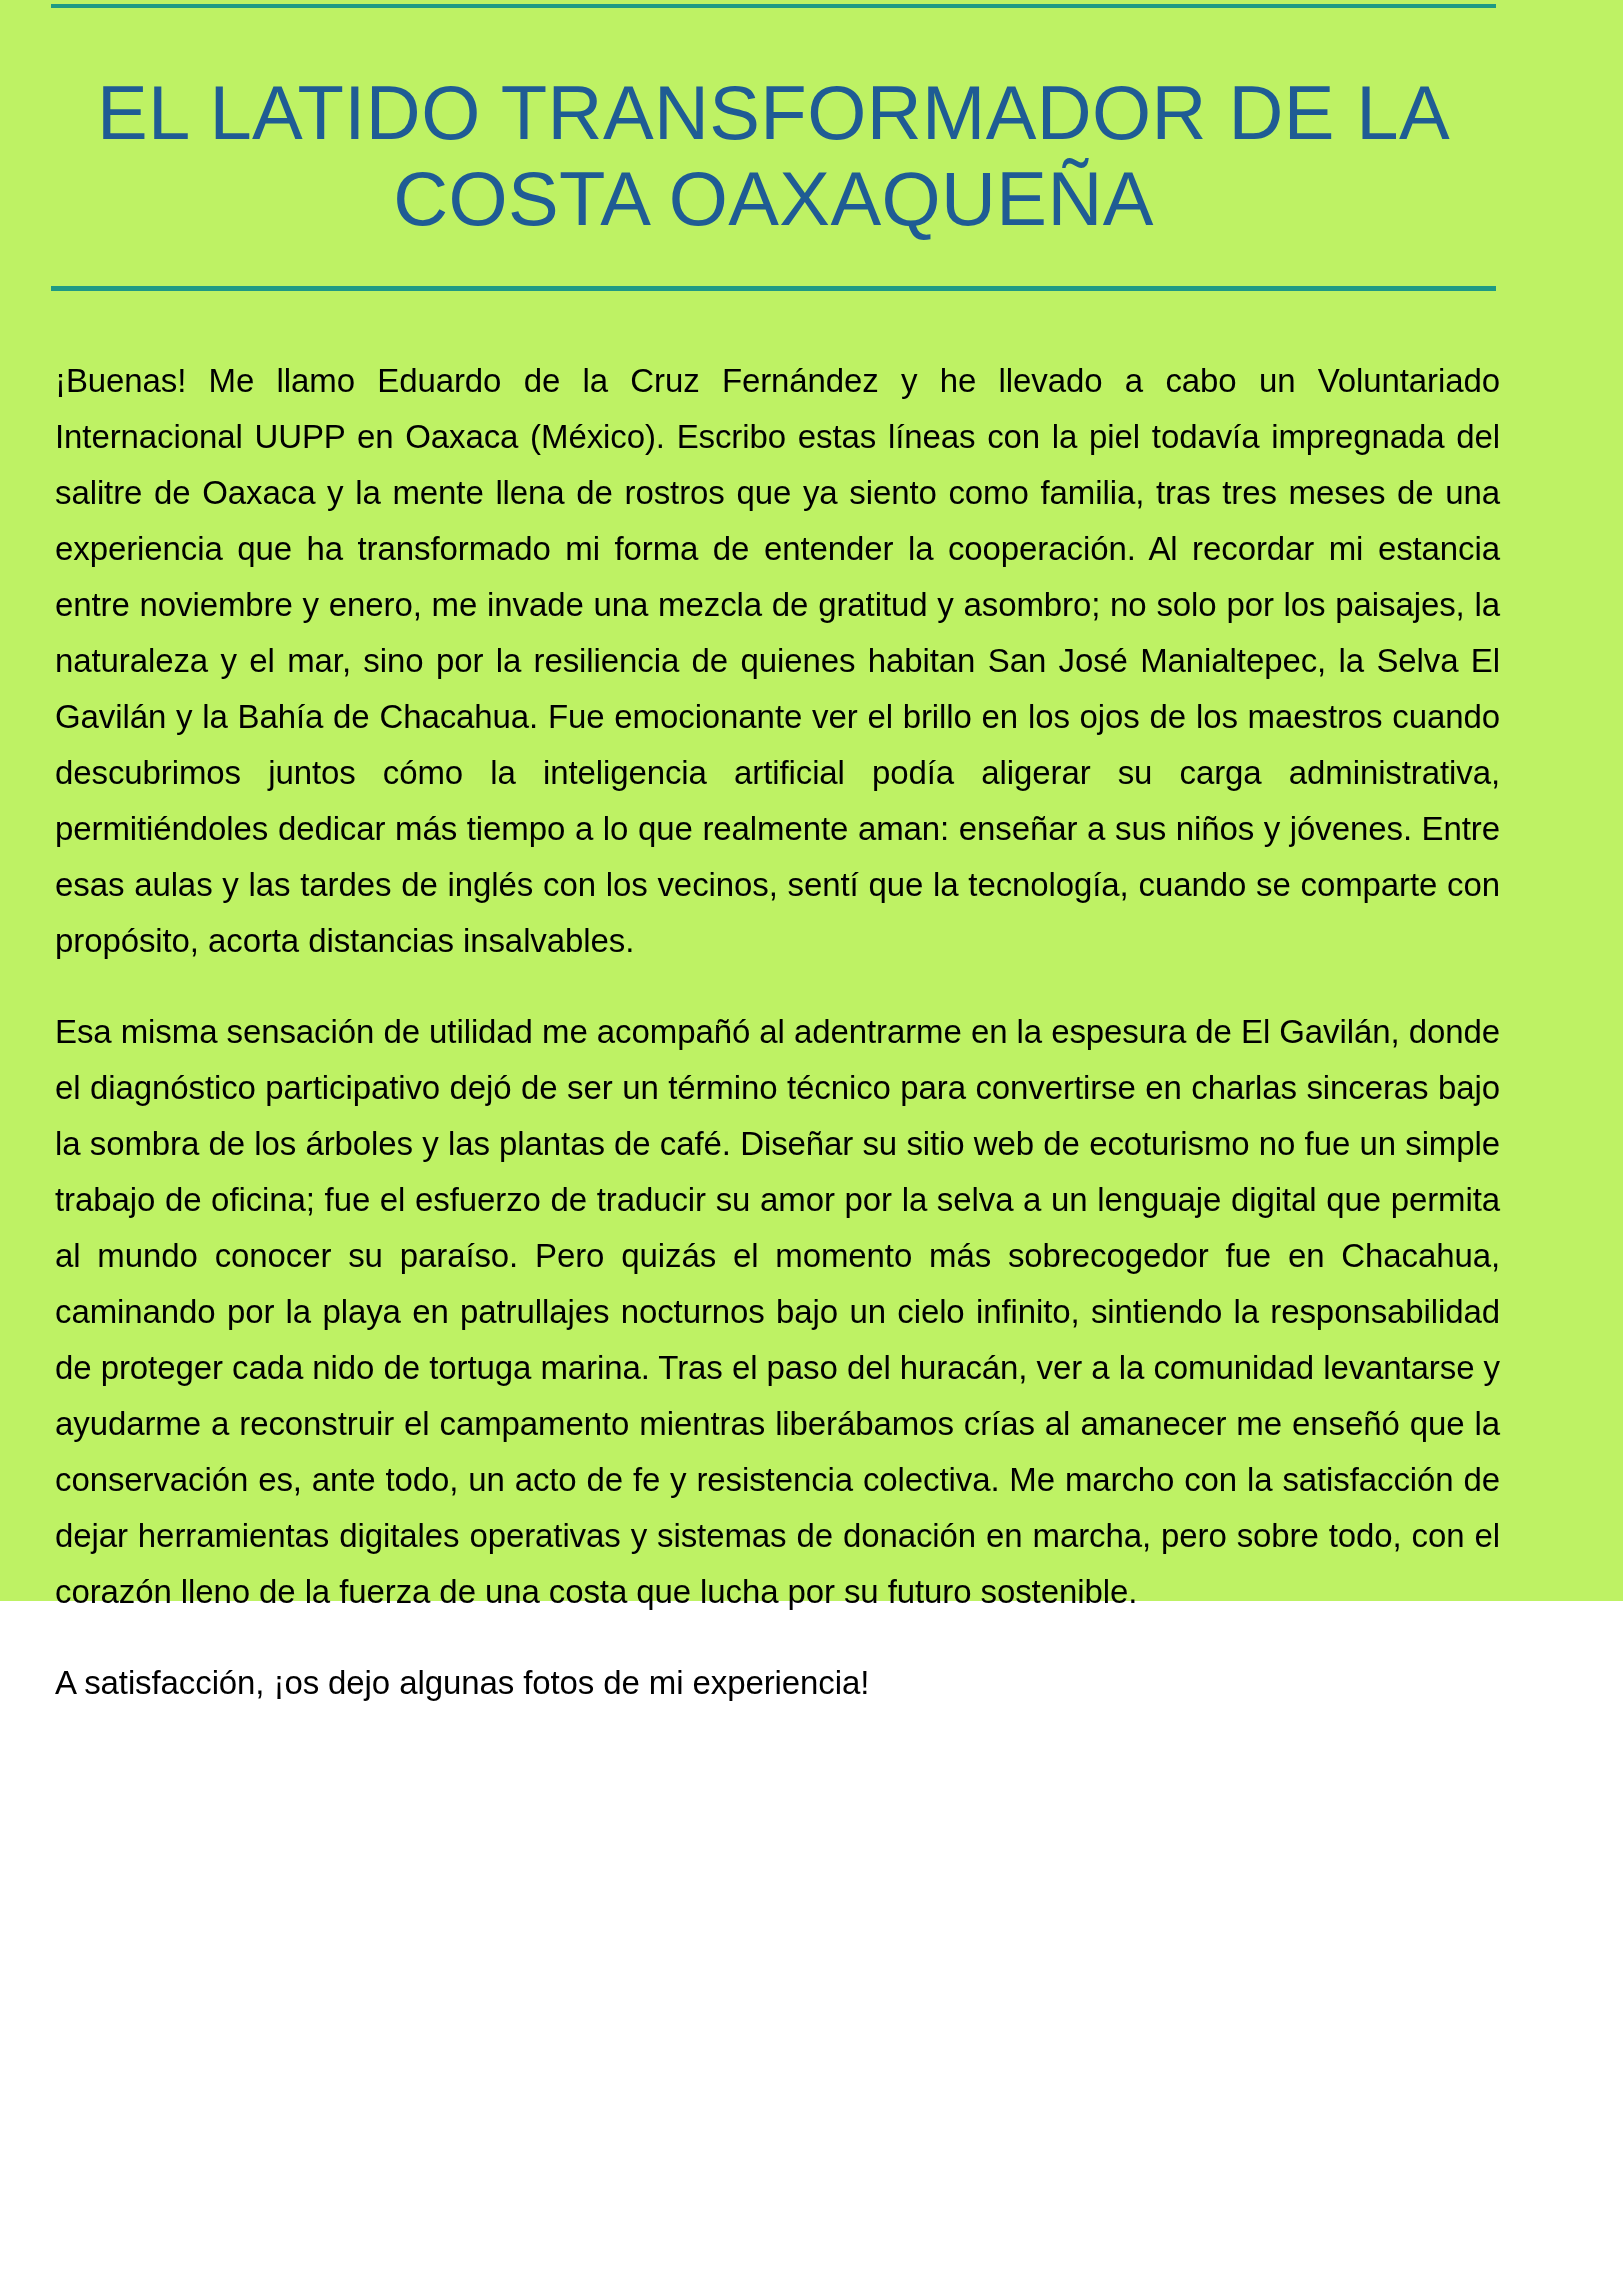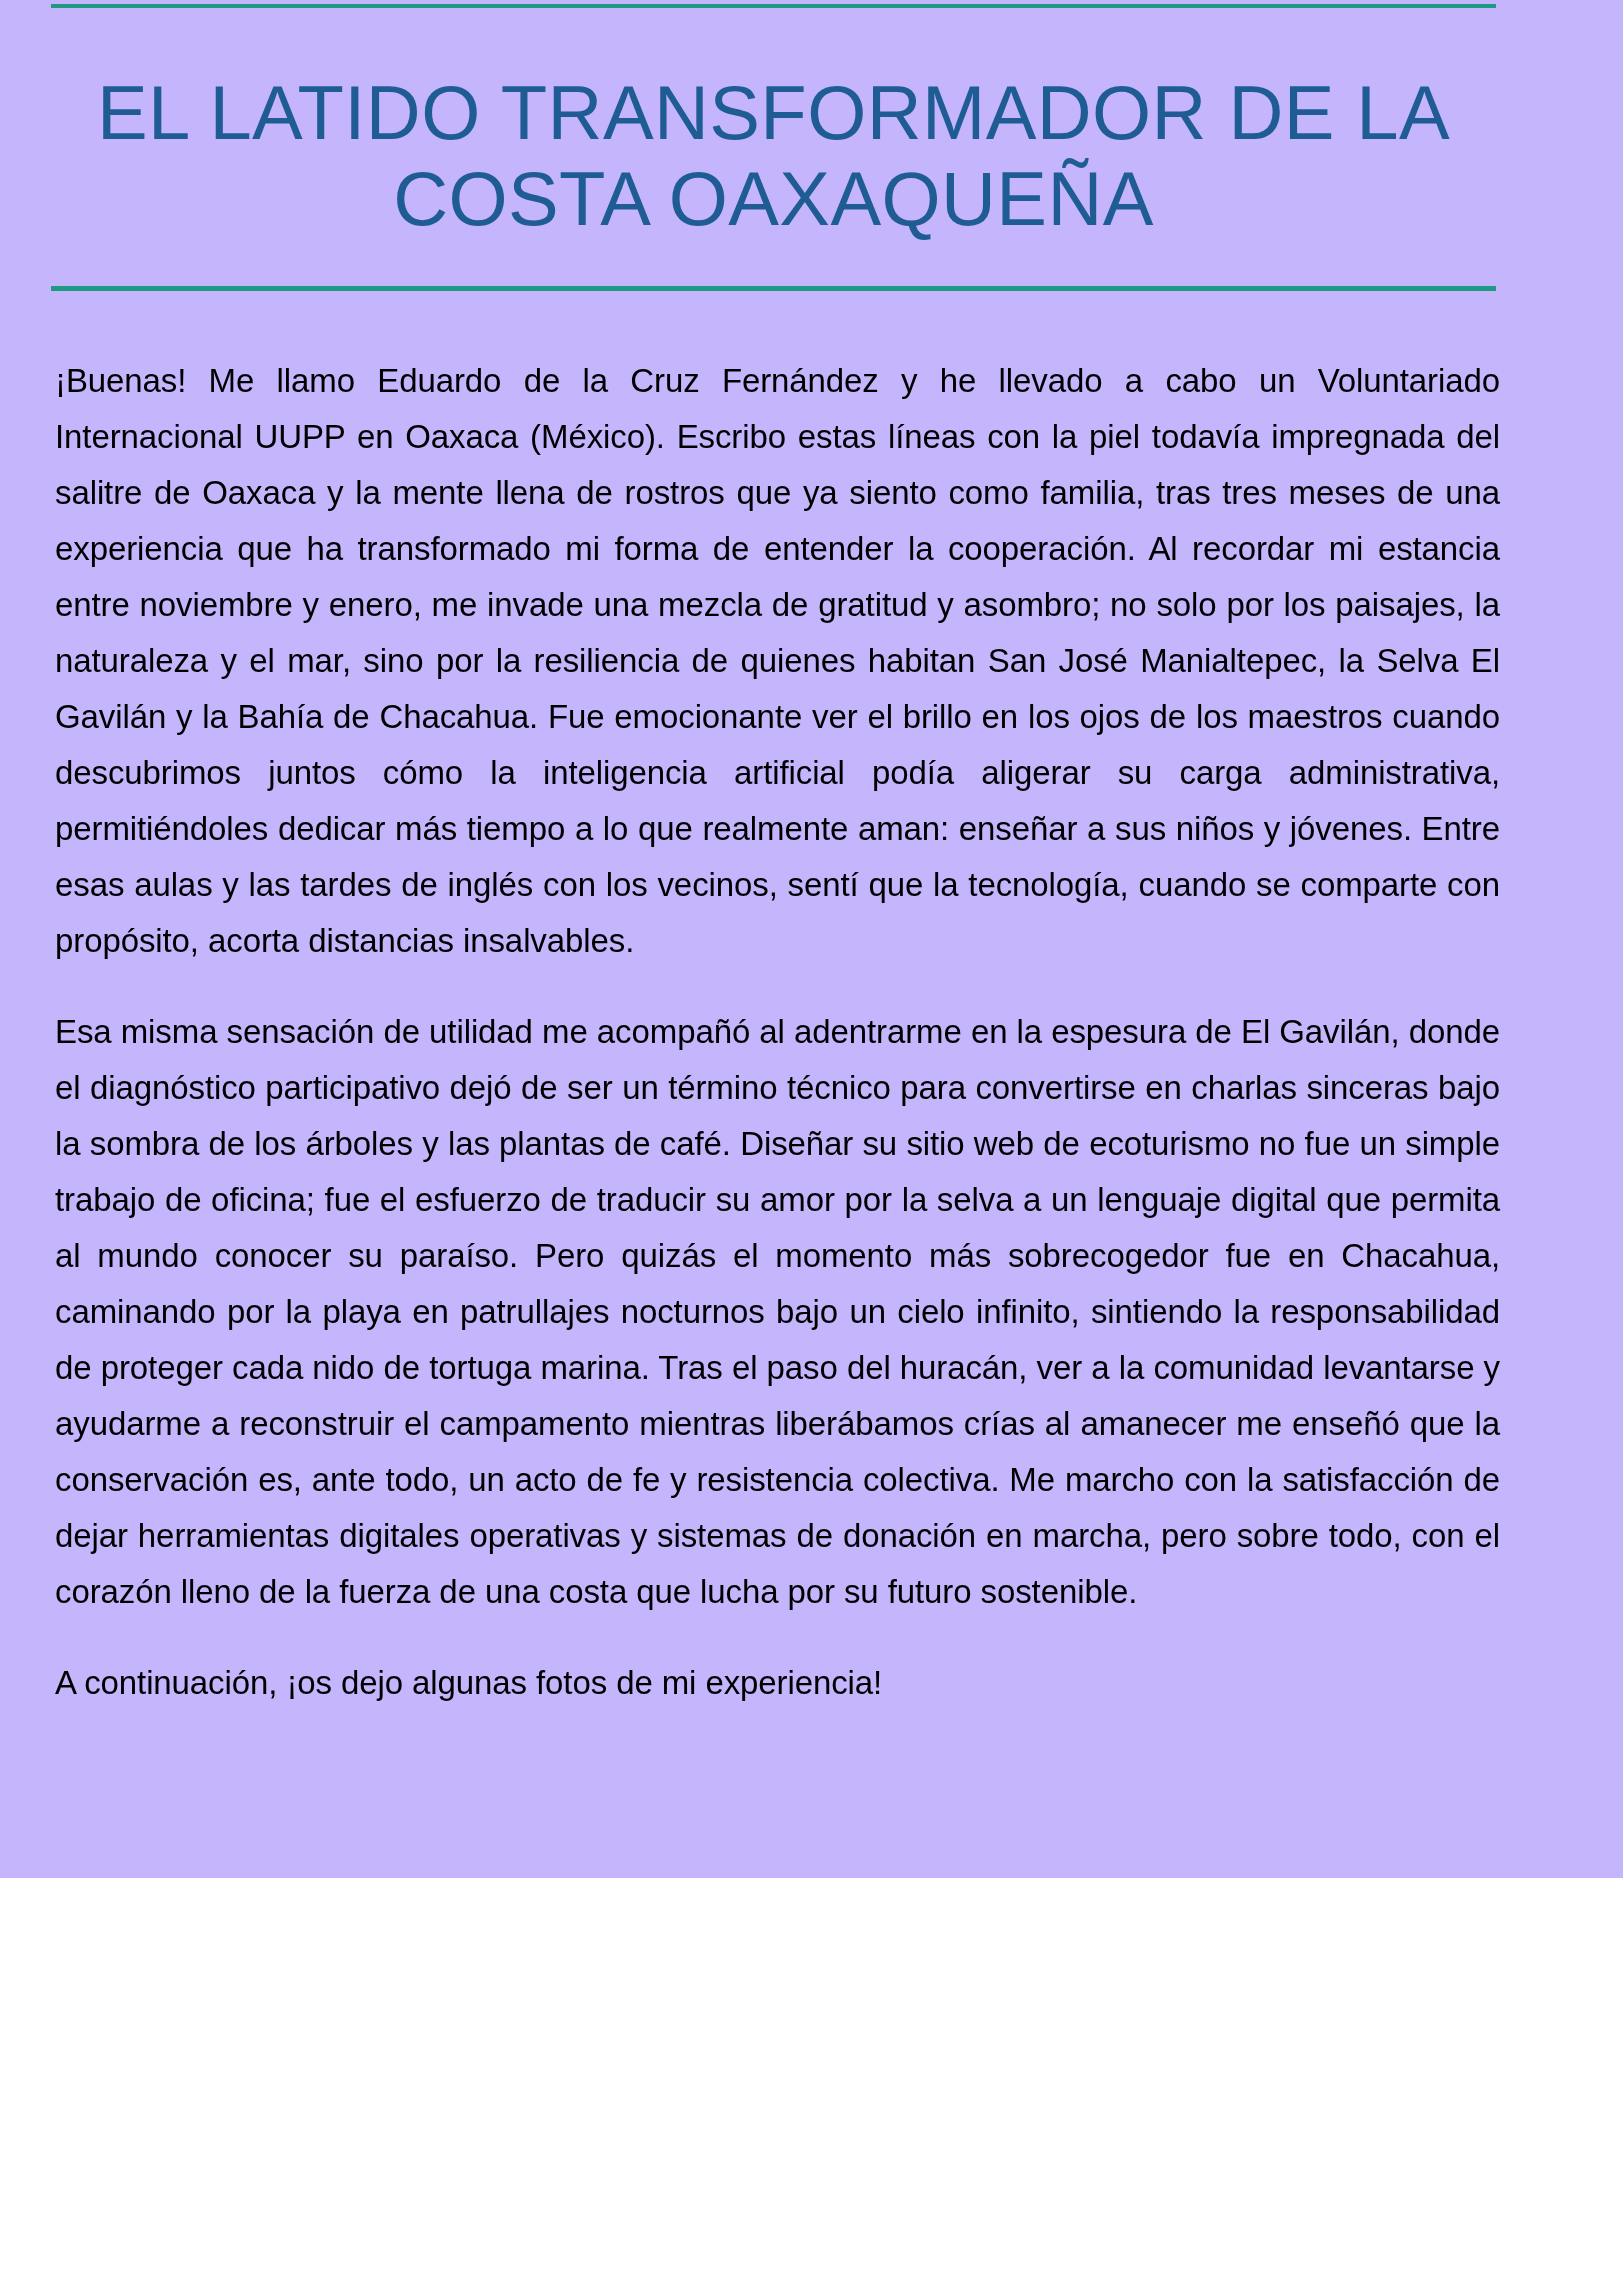--- a/index.html
+++ b/index.html
@@ -11,22 +11,22 @@
     width: 1623px;
     height: 2270px;
     font-family: "Liberation Sans", "DejaVu Sans", sans-serif;
     color: #000000;
     overflow: hidden;
   }
 
   .page {
     position: relative;
     width: 1623px;
-    height: 1878px;
-    background: #c4b5fd;
+    height: 1601px;
+    background: #bef264;
     box-sizing: border-box;
   }
 
   
   .rule {
     position: absolute;
     left: 51px;
     width: 1445px;
     height: 4.4px;
     background: #1E9A84;
@@ -90,18 +90,18 @@
   <h1 class="doc-title">EL LATIDO TRANSFORMADOR DE LA COSTA OAXAQUEÑA</h1>
 
   <div class="rule under-title"></div>
 
   <div class="body-wrap">
 
     <p class="para">¡Buenas! Me llamo Eduardo de la Cruz Fernández y he llevado a cabo un Voluntariado Internacional UUPP en Oaxaca (México). Escribo estas líneas con la piel todavía impregnada del salitre de Oaxaca y la mente llena de rostros que ya siento como familia, tras tres meses de una experiencia que ha transformado mi forma de entender la cooperación. Al recordar mi estancia entre noviembre y enero, me invade una mezcla de gratitud y asombro; no solo por los paisajes, la naturaleza y el mar, sino por la resiliencia de quienes habitan San José Manialtepec, la Selva El Gavilán y la Bahía de Chacahua. Fue emocionante ver el brillo en los ojos de los maestros cuando descubrimos juntos cómo la inteligencia artificial podía aligerar su carga administrativa, permitiéndoles dedicar más tiempo a lo que realmente aman: enseñar a sus niños y jóvenes. Entre esas aulas y las tardes de inglés con los vecinos, sentí que la tecnología, cuando se comparte con propósito, acorta distancias insalvables.</p>
 
     <p class="para">Esa misma sensación de utilidad me acompañó al adentrarme en la espesura de El Gavilán, donde el diagnóstico participativo dejó de ser un término técnico para convertirse en charlas sinceras bajo la sombra de los árboles y las plantas de café. Diseñar su sitio web de ecoturismo no fue un simple trabajo de oficina; fue el esfuerzo de traducir su amor por la selva a un lenguaje digital que permita al mundo conocer su paraíso. Pero quizás el momento más sobrecogedor fue en Chacahua, caminando por la playa en patrullajes nocturnos bajo un cielo infinito, sintiendo la responsabilidad de proteger cada nido de tortuga marina. Tras el paso del huracán, ver a la comunidad levantarse y ayudarme a reconstruir el campamento mientras liberábamos crías al amanecer me enseñó que la conservación es, ante todo, un acto de fe y resistencia colectiva. Me marcho con la satisfacción de dejar herramientas digitales operativas y sistemas de donación en marcha, pero sobre todo, con el corazón lleno de la fuerza de una costa que lucha por su futuro sostenible.</p>
 
-    <p class="para last-line closing">A continuación, ¡os dejo algunas fotos de mi experiencia!</p>
+    <p class="para last-line closing">A satisfacción, ¡os dejo algunas fotos de mi experiencia!</p>
 
   </div>
 
 </div>
 
 
 </body></html>

